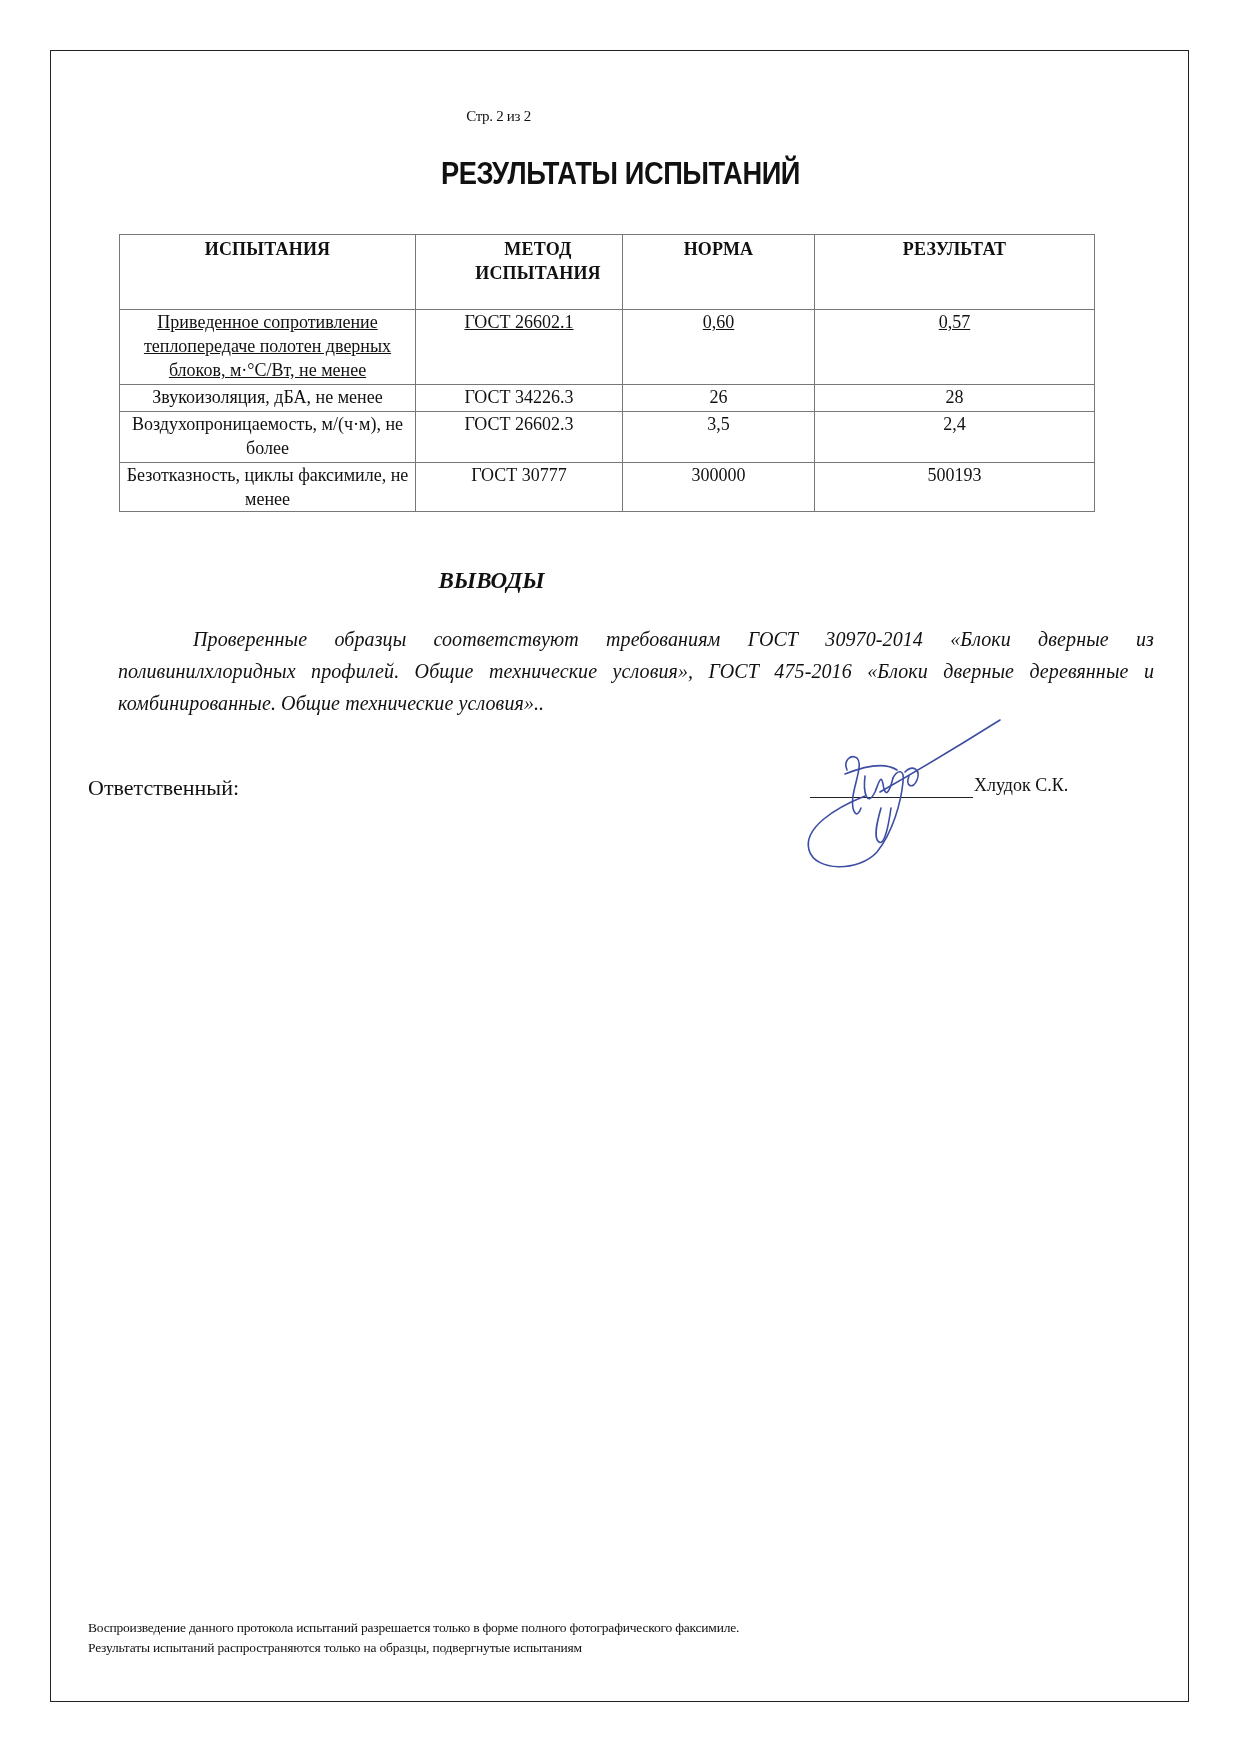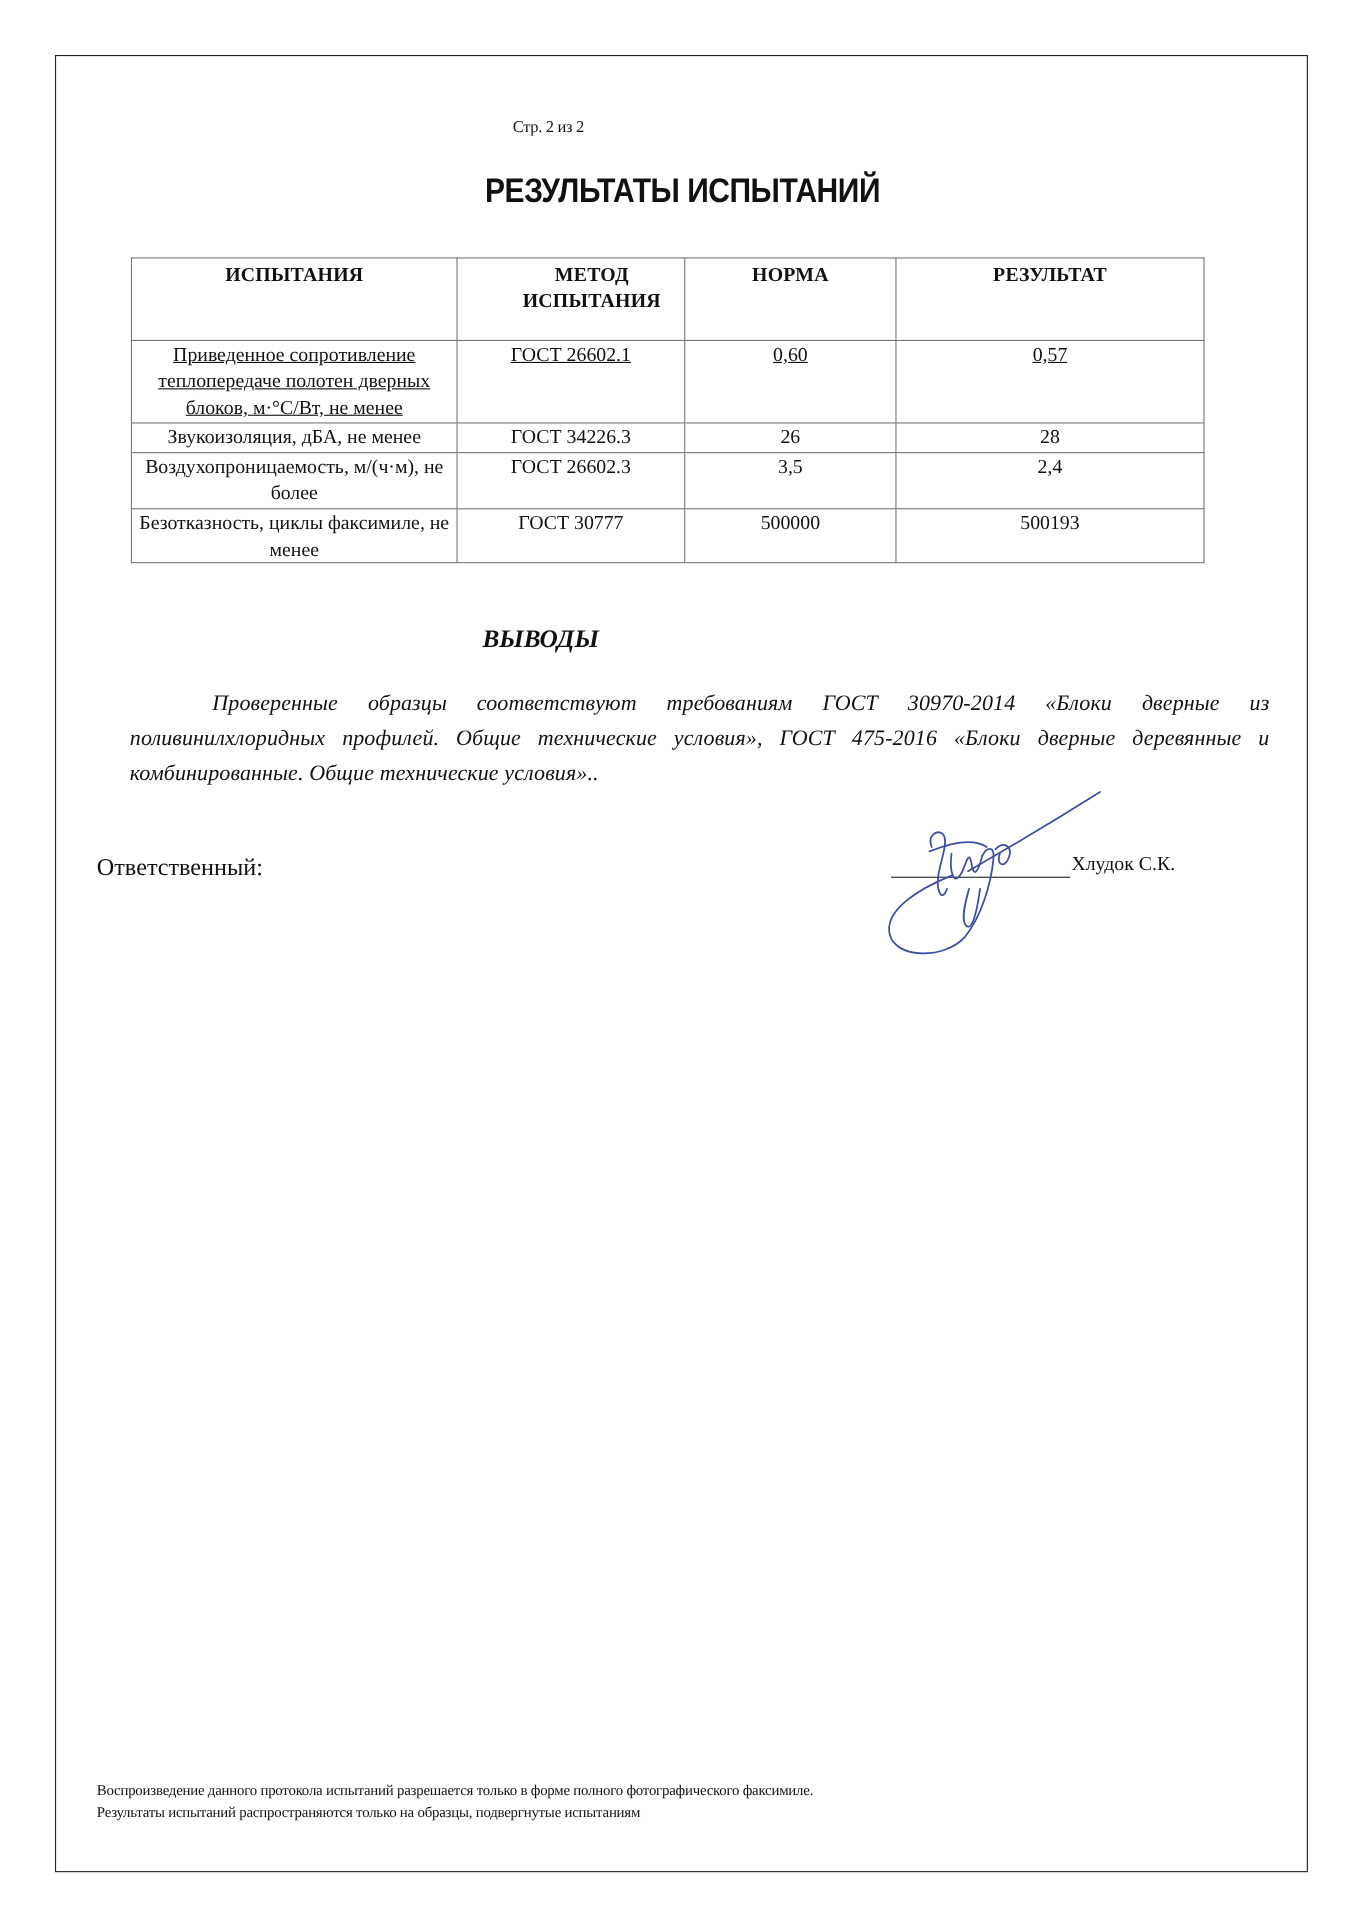--- a/index.html
+++ b/index.html
@@ -174,21 +174,21 @@
     </tr>
     <tr class="row-air">
       <td class="indicator">Воздухопроницаемость, м/(ч·м), не более</td>
       <td>ГОСТ 26602.3</td>
       <td>3,5</td>
       <td>2,4</td>
     </tr>
     <tr class="row-reliab">
       <td class="indicator">Безотказность, циклы факсимиле, не менее</td>
       <td>ГОСТ 30777</td>
-      <td>500000</td>
+      <td>300000</td>
       <td>500193</td>
     </tr>
   </tbody>
 </table>
 
 <div class="conclusions-heading">ВЫВОДЫ</div>
 
 <div class="conclusions-text">Проверенные образцы соответствуют требованиям ГОСТ 30970-2014 «Блоки дверные из поливинилхлоридных профилей. Общие технические условия», ГОСТ 475-2016 «Блоки дверные деревянные и комбинированные. Общие технические условия»..</div>
 
 <div class="responsible-label">Ответственный:</div>

